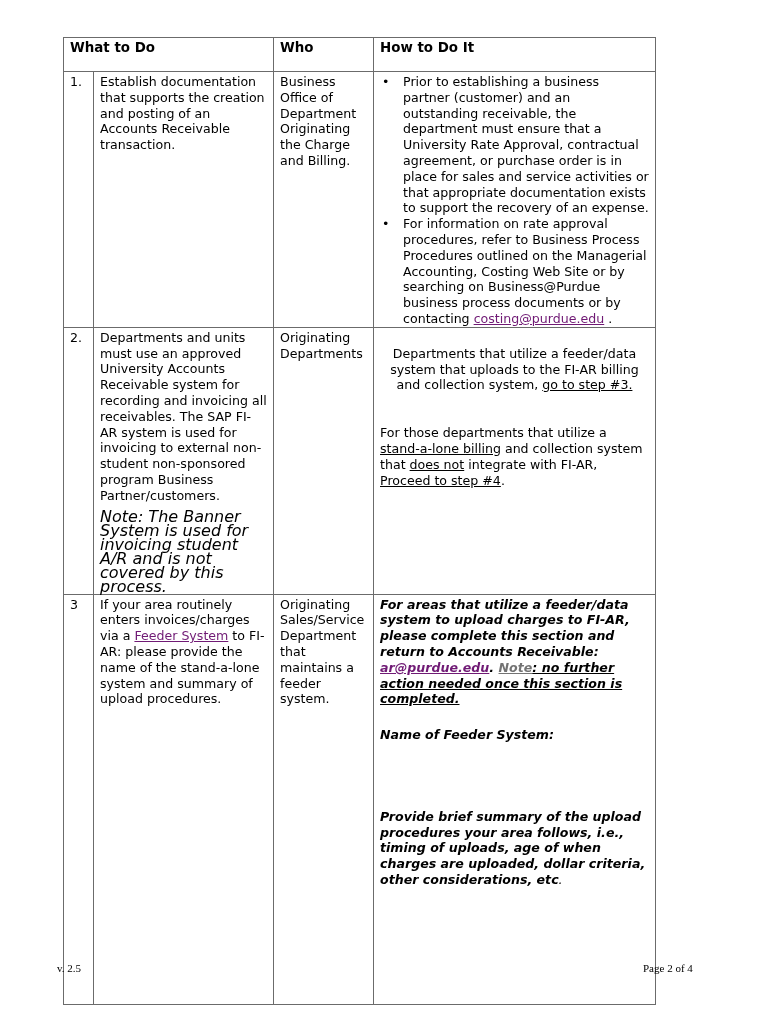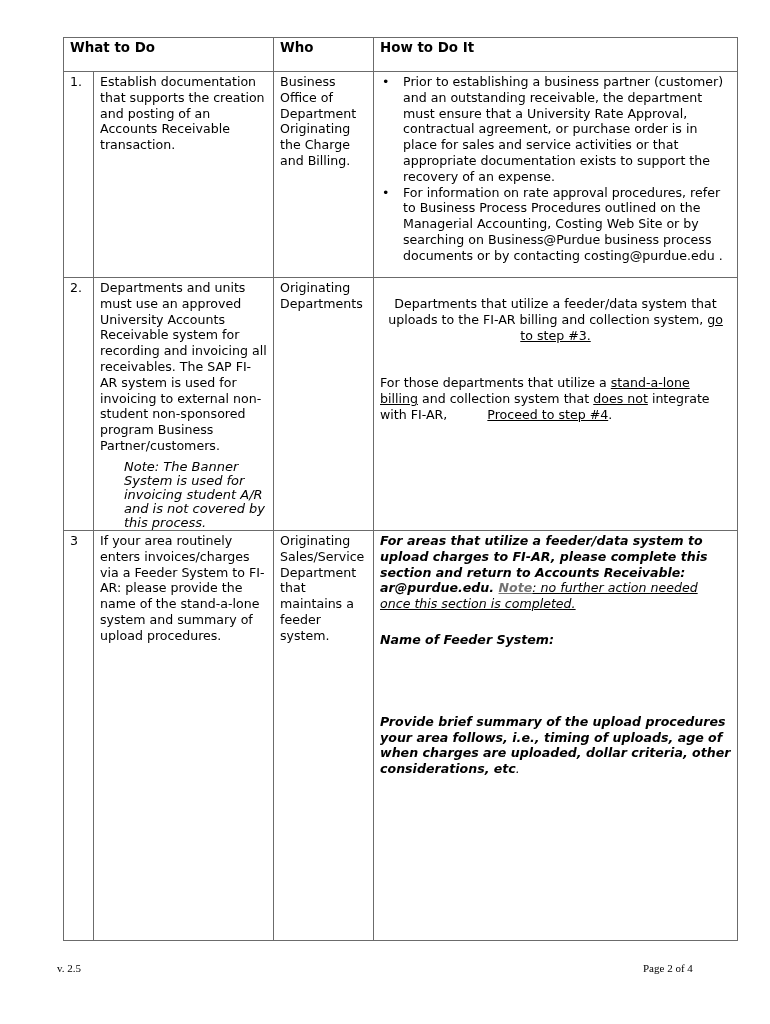--- a/index.html
+++ b/index.html
@@ -12,21 +12,21 @@
       height: 1024px;
       position: relative;
       overflow: hidden;
       font-family: "DejaVu Sans", sans-serif;
       color: #000;
     }
     .page-table {
       position: absolute;
       left: 63px;
       top: 37px;
-      width: 675px;
+      width: 593px;
       border-collapse: collapse;
       table-layout: fixed;
       font-size: 12.6px;
       line-height: 15.8px;
     }
     .page-table td, .page-table th {
       border: 1px solid #6b6b6b;
       vertical-align: top;
       padding: 2px 6px 0 6px;
       text-align: left;
@@ -53,38 +53,38 @@
     .bullets li {
       position: relative;
       padding-left: 23px;
     }
     .bullets li .bullet {
       position: absolute;
       left: 2px;
       top: 0;
     }
     .link {
-      color: #000000;
+      color: #701a75;
+      text-decoration: underline;
     }
     .u { text-decoration: underline; }
     .note-small {
       font-style: italic;
-      font-size: 13px;
+      font-size: 16px;
       line-height: 14px;
       margin-top: 6px;
-      margin-left: 24px;
     }
     .bi { font-weight: bold; font-style: italic; }
     .red-note {
       color: #737373;
       font-weight: bold;
       font-style: italic;
       text-decoration: underline;
     }
-    .it-u { font-style: italic; text-decoration: underline; font-weight: normal; }
+    .it-u { font-style: italic; text-decoration: underline; font-weight: bold; }
     .footer {
       position: absolute;
       top: 962px;
       font-family: "Liberation Serif", serif;
       font-size: 11px;
     }
     .footer-left { left: 57px; }
     .footer-right { left: 643px; }
     .spacer-tab { display: inline-block; width: 40px; }
   </style>

